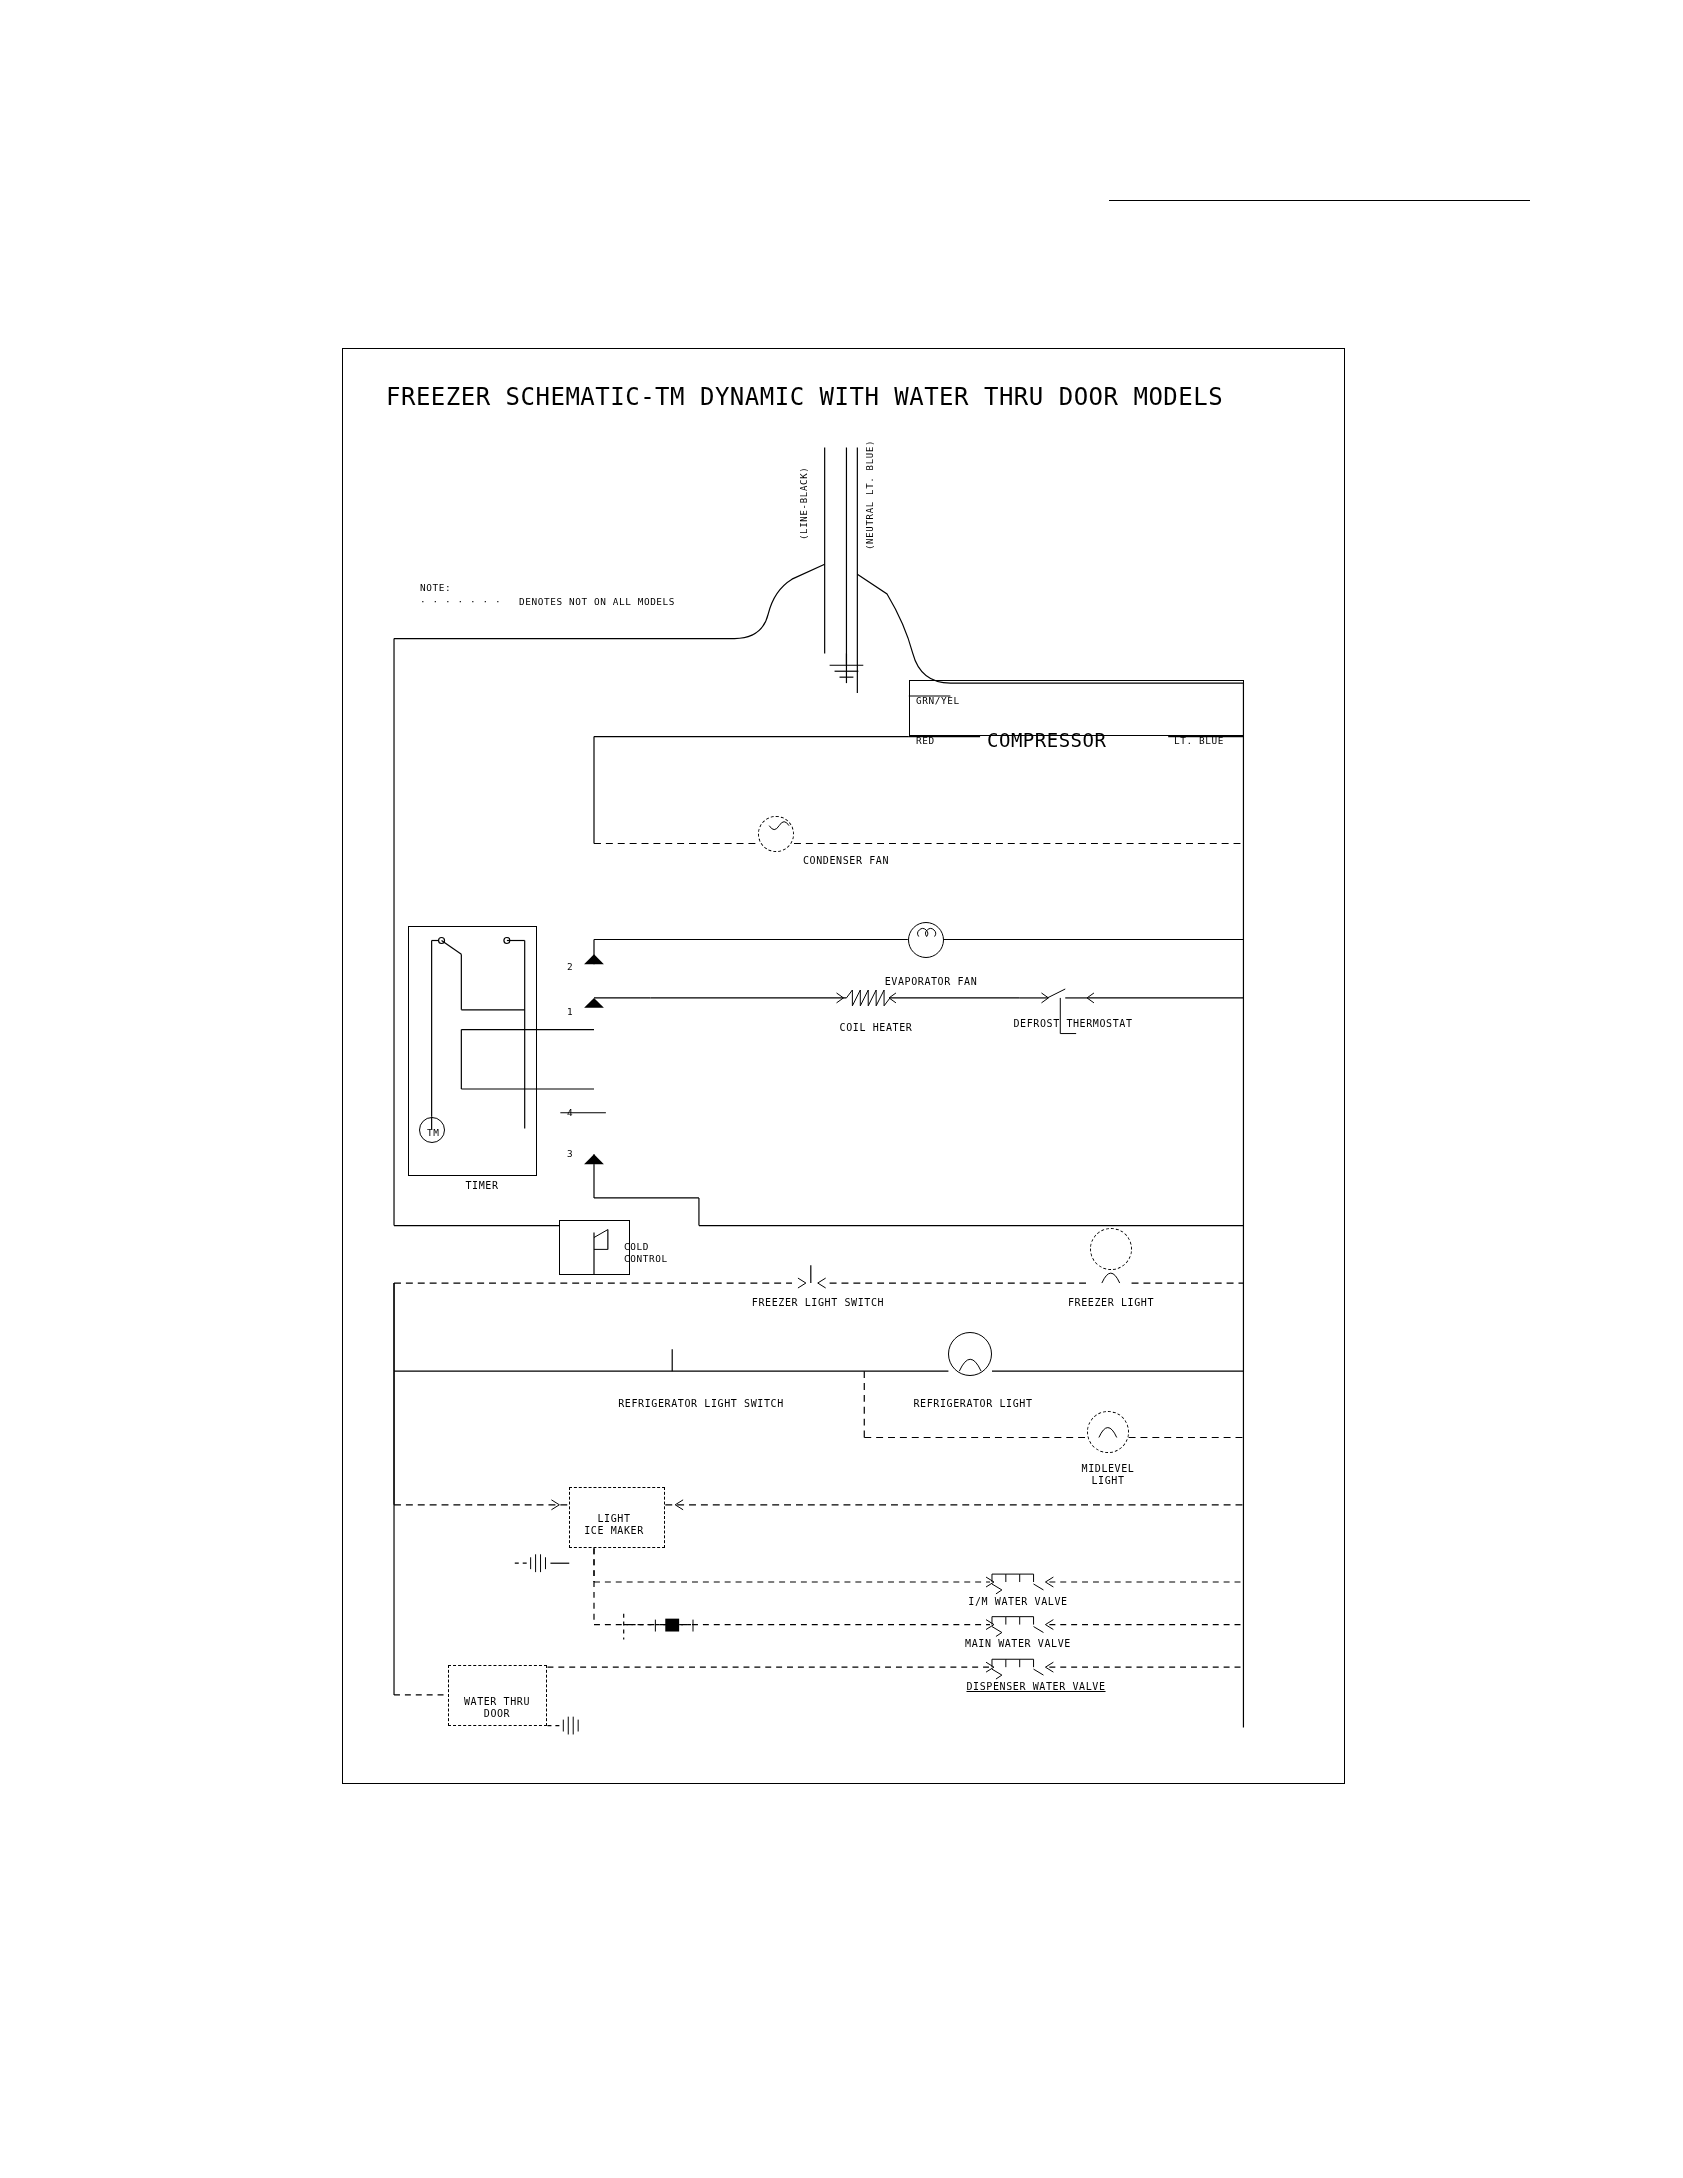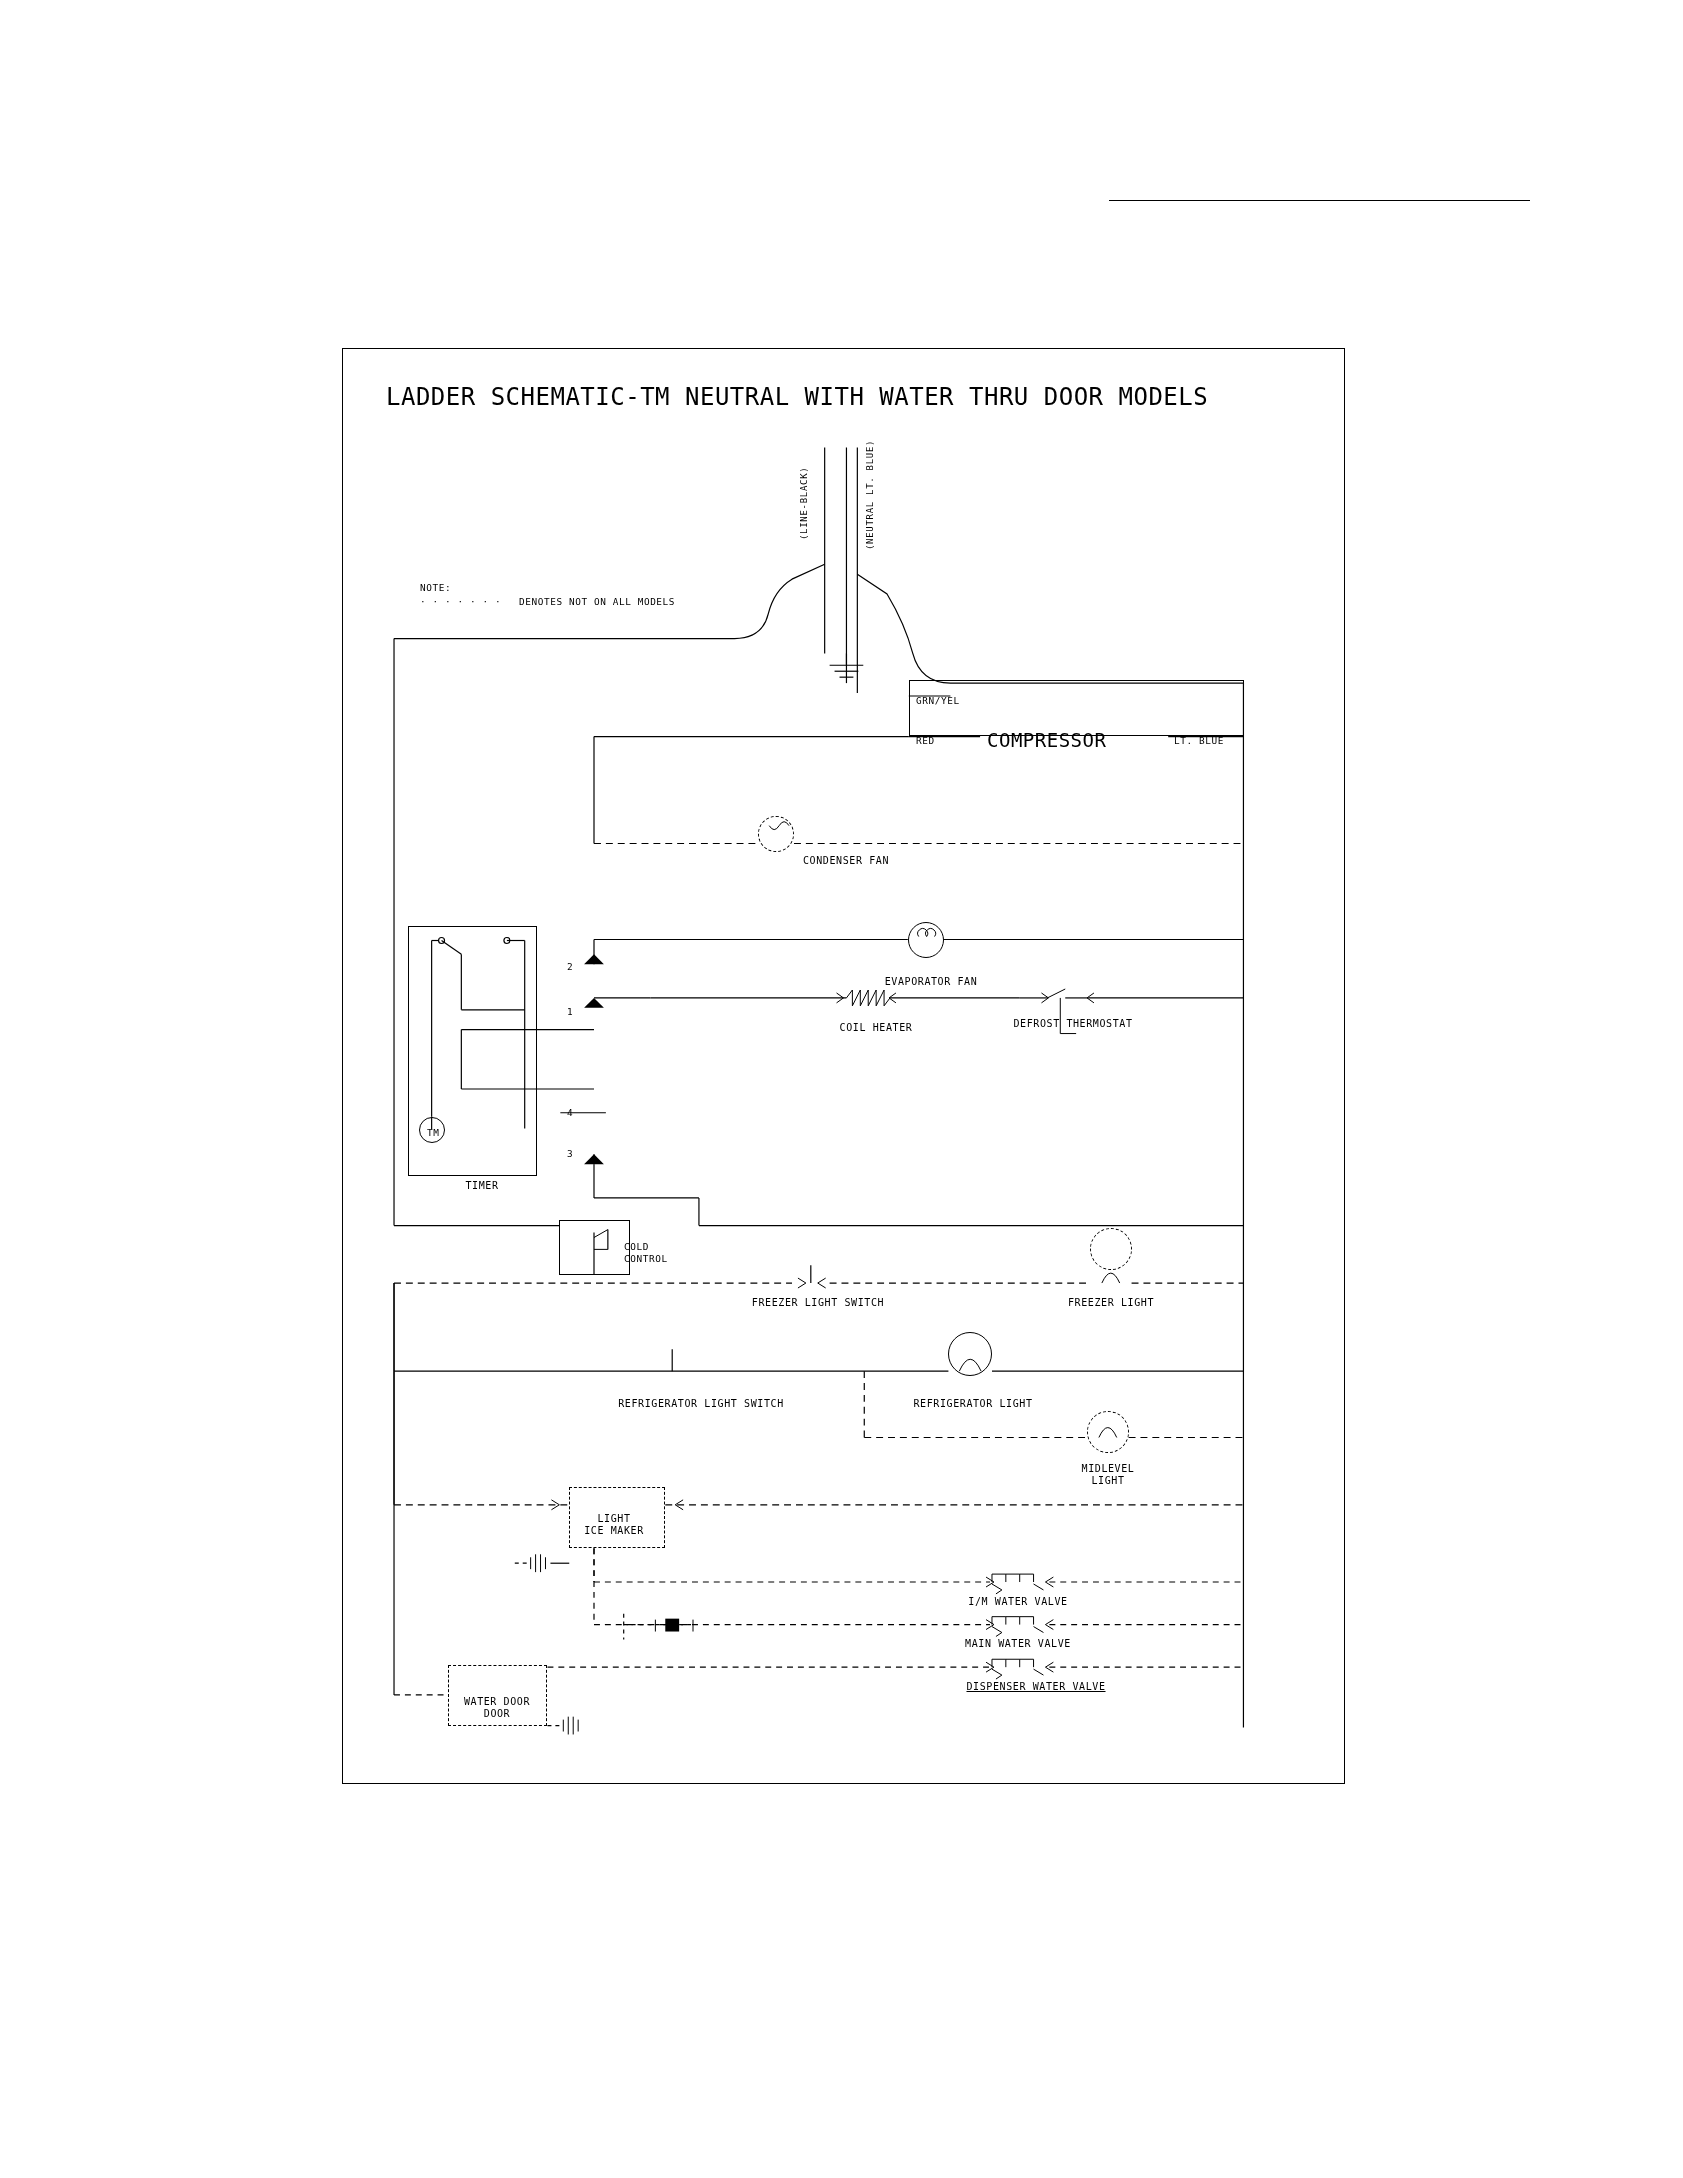--- a/index.html
+++ b/index.html
@@ -117,21 +117,21 @@
 </style>
 </head>
 <body>
 
 <div class="page">
 
   <div class="header-rule"></div>
 
   <div class="frame"></div>
 
-  <div class="title">LADDER SCHEMATIC-TM NEUTRAL WITH WATER THRU DOOR MODELS</div>
+  <div class="title">FREEZER SCHEMATIC-TM DYNAMIC WITH WATER THRU DOOR MODELS</div>
 
   <div class="lbl" style="left:420px; top:582px;">NOTE:</div>
   <div class="lbl" style="left:420px; top:596px;">· · · · · · ·</div>
   <div class="lbl" style="left:519px; top:596px;">DENOTES NOT ON ALL MODELS</div>
 
   <div class="vert-lbl" style="left:809px; top:530px;">(LINE-BLACK)</div>
   <div class="vert-lbl" style="left:875px; top:540px;">(NEUTRAL LT. BLUE)</div>
 
   <div class="box" style="left:909px; top:680px; width:335px; height:56px;"></div>
   <div class="lbl" style="left:916px; top:695px;">GRN/YEL</div>
@@ -150,21 +150,21 @@
   <div class="lbl-c" style="left:1111px; top:1297px;">FREEZER LIGHT</div>
   <div class="lbl-c" style="left:681px; top:1398px;padding-left:40px;">REFRIGERATOR LIGHT SWITCH</div>
   <div class="lbl-c" style="left:973px; top:1398px;">REFRIGERATOR LIGHT</div>
   <div class="lbl-c" style="left:1108px; top:1463px;">MIDLEVEL</div>
   <div class="lbl-c" style="left:1108px; top:1475px;">LIGHT</div>
   <div class="lbl-c" style="left:614px; top:1513px;">LIGHT</div>
   <div class="lbl-c" style="left:614px; top:1525px;">ICE MAKER</div>
   <div class="lbl-c" style="left:1018px; top:1596px;">I/M WATER VALVE</div>
   <div class="lbl-c" style="left:1018px; top:1638px;">MAIN WATER VALVE</div>
   <div class="lbl-c" style="left:1036px; top:1681px;text-decoration:underline;">DISPENSER WATER VALVE</div>
-  <div class="lbl-c" style="left:497px; top:1696px;">WATER DOOR</div>
+  <div class="lbl-c" style="left:497px; top:1696px;">WATER THRU</div>
   <div class="lbl-c" style="left:497px; top:1708px;">DOOR</div>
 
   <div class="lbl" style="left:567px; top:961px;">2</div>
   <div class="lbl" style="left:567px; top:1006px;">1</div>
   <div class="lbl" style="left:567px; top:1107px;">4</div>
   <div class="lbl" style="left:567px; top:1148px;">3</div>
   <div class="lbl" style="left:427px; top:1127px;">TM</div>
 
   <div class="box" style="left:408px; top:926px; width:129px; height:250px;"></div>
   <div class="box" style="left:559px; top:1220px; width:71px; height:55px;"></div>

